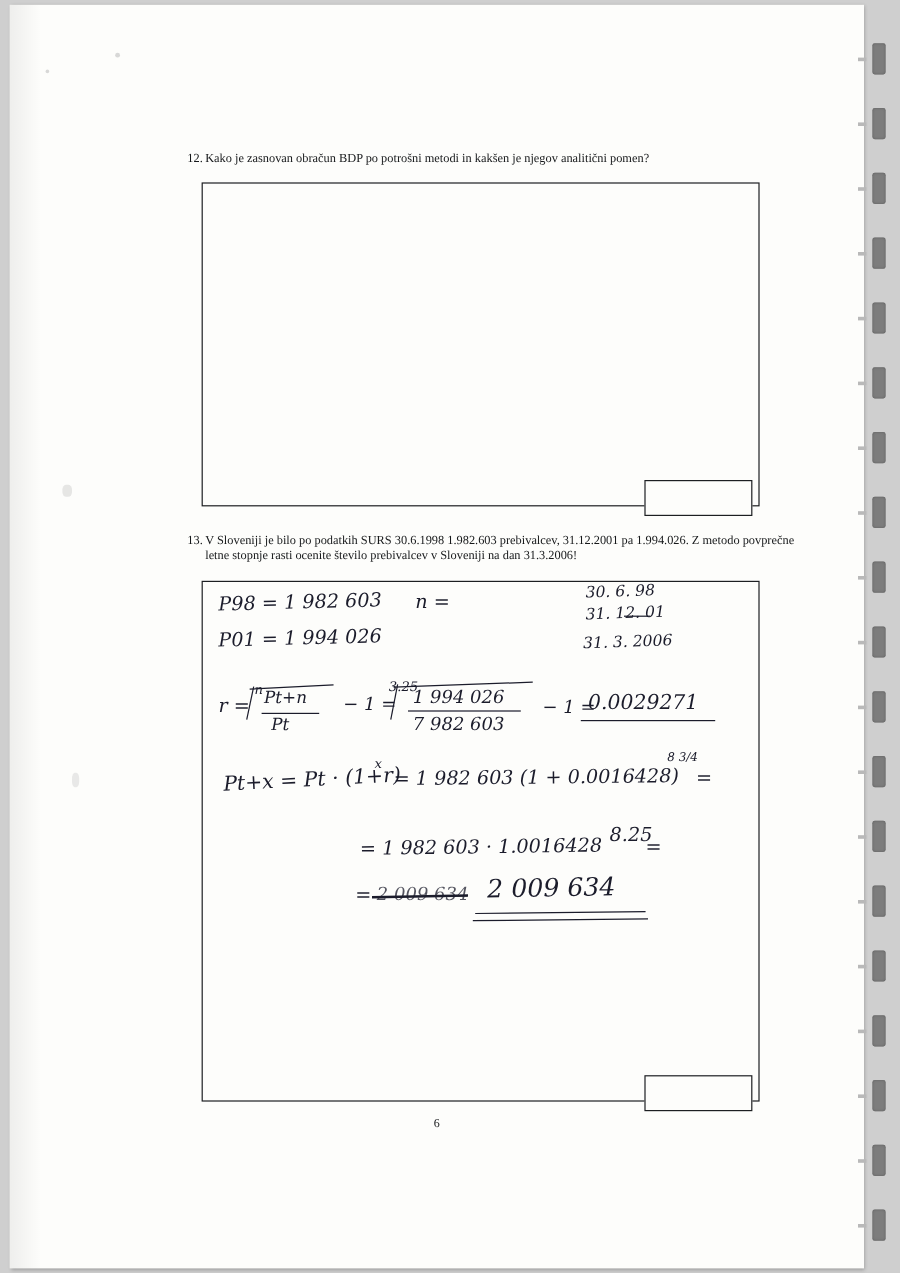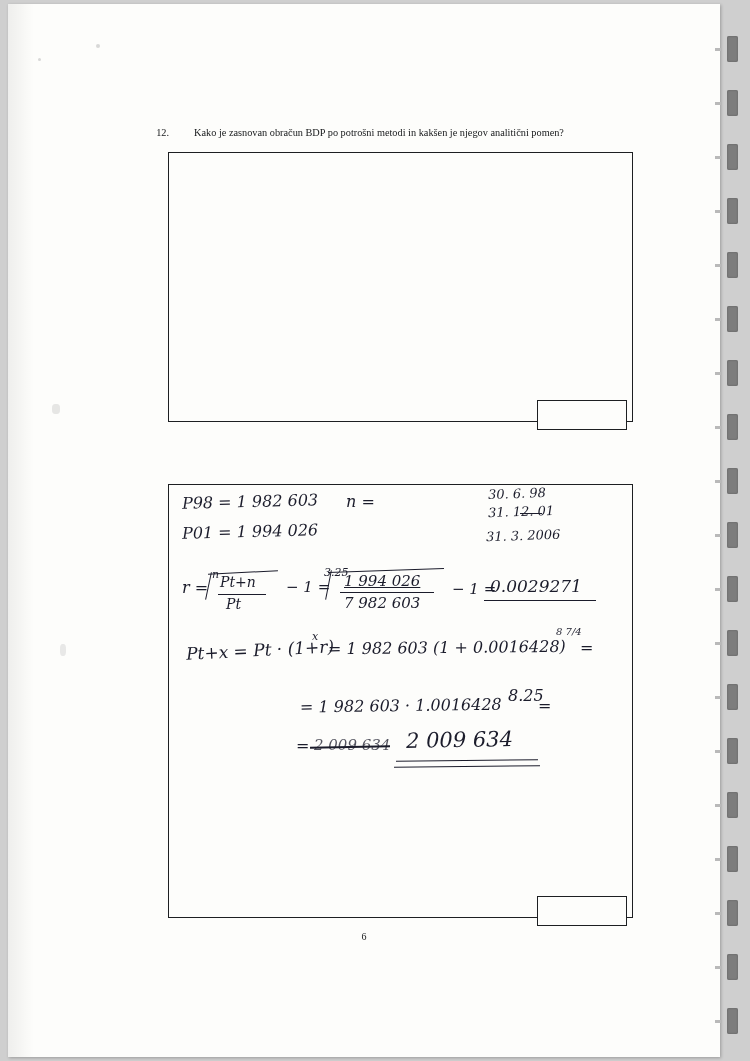--- a/index.html
+++ b/index.html
@@ -66,21 +66,21 @@
     line-height: 13px;
     color: #16181a;
   }
   .qnum {
     position: absolute;
     left: 0; top: 0;
     width: 22px;
     text-align: right;
   }
   .qtext {
-    margin-left: 47px;
+    margin-left: 24px;
     display: block;
   }
 
   #q12 { left: 139px; top: 122px; width: 520px; }
   #q13 { left: 139px; top: 440px; width: 525px; }
 
   
   .answerbox {
     position: absolute;
     border: 1px solid #1d1f22;
@@ -146,20 +146,24 @@
     <div class="speck" style="left:52px;top:640px;width:6px;height:12px;opacity:.3;border-radius:40%;"></div>
 
     <div class="qblock" id="q12">
       <span class="qnum">12.</span>
       <span class="qtext">Kako je zasnovan obračun BDP po potrošni metodi in kakšen je njegov analitični pomen?</span>
     </div>
 
     <div class="answerbox" id="box12"></div>
     <div class="grade-tab" id="tab12"></div>
 
+    <div class="qblock" id="q13">
+      <span class="qnum">13.</span>
+      <span class="qtext">V Sloveniji je bilo po podatkih SURS 30.6.1998 1.982.603 prebivalcev, 31.12.2001 pa 1.994.026. Z metodo povprečne letne stopnje rasti ocenite število prebivalcev v Sloveniji na dan 31.3.2006!</span>
+    </div>
 
     <div class="answerbox" id="box13"></div>
     <div class="grade-tab" id="tab13"></div>
 
     <div class="hand">
 
       <div class="hw" style="left:14px;top:8px;font-size:16px;transform:rotate(-1.5deg);">P98 = 1 982 603</div>
 
       <div class="hw" style="left:14px;top:38px;font-size:16px;transform:rotate(-1.5deg);">P01 = 1 994 026</div>
 
@@ -179,33 +183,33 @@
       <div class="hw" style="left:52px;top:90px;font-size:14px;">Pt+n</div>
       <div class="hw" style="left:50px;top:110px;width:48px;height:1.2px;background:#1b1c2b;"></div>
       <div class="hw" style="left:58px;top:112px;font-size:14px;">Pt</div>
 
       <div class="hw" style="left:118px;top:94px;font-size:15px;">− 1 =</div>
 
       <div class="hw" style="left:156px;top:82px;font-size:11px;">3.25</div>
       <div class="hw" style="left:160px;top:86px;width:116px;height:1.4px;background:#1b1c2b;transform:rotate(-2deg);"></div>
       <div class="hw" style="left:160px;top:86px;width:1.4px;height:30px;background:#1b1c2b;transform:rotate(11deg);"></div>
 
-      <div class="hw" style="left:176px;top:88px;font-size:15px;text-decoration:underline;">1 994 026</div>
+      <div class="hw" style="left:176px;top:88px;font-size:15px;">1 994 026</div>
       <div class="hw" style="left:172px;top:108px;width:94px;height:1.2px;background:#1b1c2b;"></div>
       <div class="hw" style="left:176px;top:110px;font-size:15px;">7 982 603</div>
 
       <div class="hw" style="left:284px;top:96px;font-size:15px;">− 1 =</div>
       <div class="hw" style="left:322px;top:92px;font-size:17px;">0.0029271</div>
       <div class="hw" style="left:316px;top:116px;width:112px;height:1.3px;background:#1b1c2b;"></div>
 
       <div class="hw" style="left:18px;top:156px;font-size:17px;transform:rotate(-3deg);">Pt+x = Pt · (1+r)</div>
       <div class="hw" style="left:144px;top:146px;font-size:11px;">x</div>
 
       <div class="hw" style="left:160px;top:154px;font-size:16px;transform:rotate(-0.6deg);">= 1 982 603 (1 + 0.0016428)</div>
-      <div class="hw" style="left:388px;top:142px;font-size:10px;">8 7/4</div>
+      <div class="hw" style="left:388px;top:142px;font-size:10px;">8 3/4</div>
       <div class="hw" style="left:412px;top:154px;font-size:16px;">=</div>
 
       <div class="hw" style="left:132px;top:212px;font-size:16px;transform:rotate(-0.8deg);">= 1 982 603 · 1.0016428</div>
       <div class="hw" style="left:340px;top:202px;font-size:16px;">8.25</div>
       <div class="hw" style="left:370px;top:212px;font-size:16px;">=</div>
 
       <div class="hw" style="left:146px;top:252px;font-size:15px;opacity:.75;">2 009 634</div>
       <div class="hw" style="left:142px;top:262px;width:80px;height:1.6px;background:#1b1c2b;transform:rotate(-1deg);"></div>
       <div class="hw" style="left:128px;top:252px;font-size:16px;">=</div>
 

